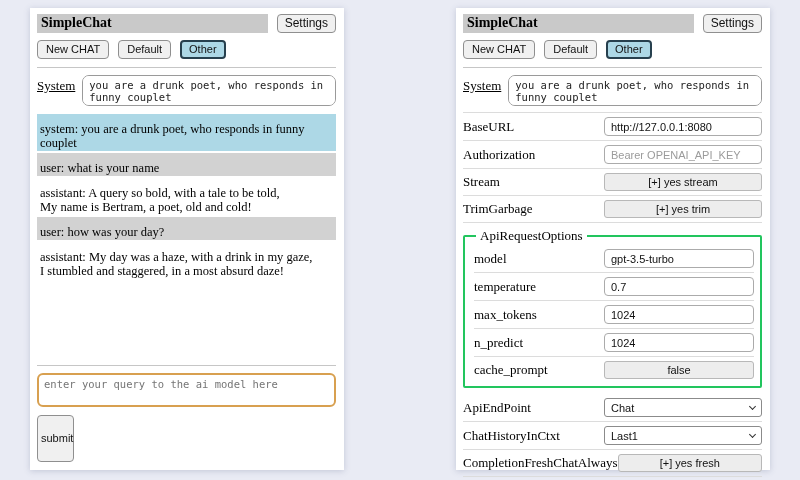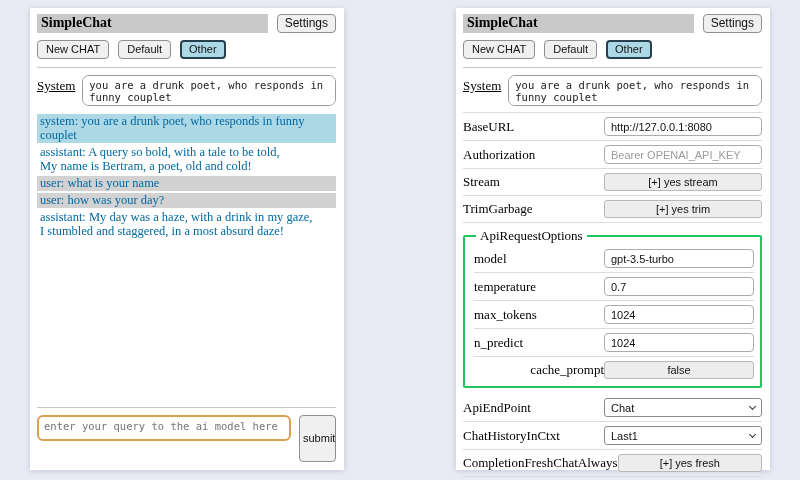--- a/index.html
+++ b/index.html
@@ -49,22 +49,22 @@
     flex:1; height:31px; resize:none;
     font-family:"DejaVu Sans Mono", monospace;
     font-size:10.5px; color:#222;
     border:1px solid #9a9a9a; border-radius:7px;
     padding:3px 6px; outline:none;
   }
   
   .messages { flex:1; overflow:hidden; margin-top:8px; }
   .msg {
     font-size:12.5px; line-height:1.12;
-    padding:0 3px 1px; margin-bottom:2px;
-    white-space:pre-line; color:#0369a1;
+    padding:8px 3px 1px; margin-bottom:2px;
+    white-space:pre-line; color:#000000;
   }
   .msg.system { background:#add8e6; }
   .msg.user { background:#d2d2d2; }
   .msg.assistant { background:#ffffff; }
   
   .settings-area { flex:1; margin-top:6px; font-size:13px; border-top:1px solid #dcdcdc; }
   .set-row {
     display:flex; align-items:center; justify-content:space-between;
     padding:4px 0; border-bottom:1px solid #dcdcdc;
   }
@@ -92,25 +92,25 @@
   .chevron {
     width:5px; height:5px; margin-top:-3px;
     border-right:1.4px solid #333; border-bottom:1.4px solid #333;
     transform:rotate(45deg);
   }
   fieldset.api-options {
     border:2px solid #22c55e; border-radius:2px;
     margin:5px 0 6px; padding:1px 6px 3px 9px;
   }
   fieldset.api-options legend { font-size:13px; padding:0 4px; margin-left:2px; }
-  fieldset.api-options .set-row:last-child { border-bottom:none;justify-content:flex-end; }
+  fieldset.api-options .set-row:last-child { border-bottom:none; }
   fieldset.api-options .ctl, fieldset.api-options input.text, fieldset.api-options .toggle-btn { width:150px; }
   
   .bottom-rule { margin-top:6px; }
-  .query-row { display:flex; gap:8px; margin-top:7px; align-items:stretch; }
+  .query-row { display:flex; gap:8px; margin-top:7px; align-items:stretch;flex-direction:column; }
   .query-input {
     flex:1; height:26px; resize:none;
     font-family:"DejaVu Sans Mono", monospace;
     font-size:10.5px; color:#333;
     border:1px solid #9a9a9a; border-radius:6px;
     padding:4px 6px; outline:none;
   }
   .query-input.highlight { border:2px solid #d8a050; padding:3px 5px; }
   .submit-btn { width:37px; padding:16px 3px; border-radius:4px; }
 </style>
@@ -129,23 +129,23 @@
       <button class="btn">Default</button>
       <button class="btn active">Other</button>
     </div>
     <hr class="rule">
     <div class="system-row">
       <span class="sys-label">System</span>
       <textarea class="sys-input" spellcheck="false" style="">you are a drunk poet, who responds in funny couplet</textarea>
     </div>
     <div class="messages">
       <div class="msg system">system: you are a drunk poet, who responds in funny couplet</div>
+      <div class="msg user">user: what is your name</div>
       <div class="msg assistant">assistant: A query so bold, with a tale to be told,
 My name is Bertram, a poet, old and cold!</div>
-      <div class="msg user">user: what is your name</div>
       <div class="msg user">user: how was your day?</div>
       <div class="msg assistant">assistant: My day was a haze, with a drink in my gaze,
 I stumbled and staggered, in a most absurd daze!</div>
     </div>
     <hr class="rule bottom-rule">
     <div class="query-row">
       <textarea class="query-input highlight" spellcheck="false" placeholder="enter your query to the ai model here" style=""></textarea>
       <button class="btn submit-btn">submit</button>
     </div>
   </div>

